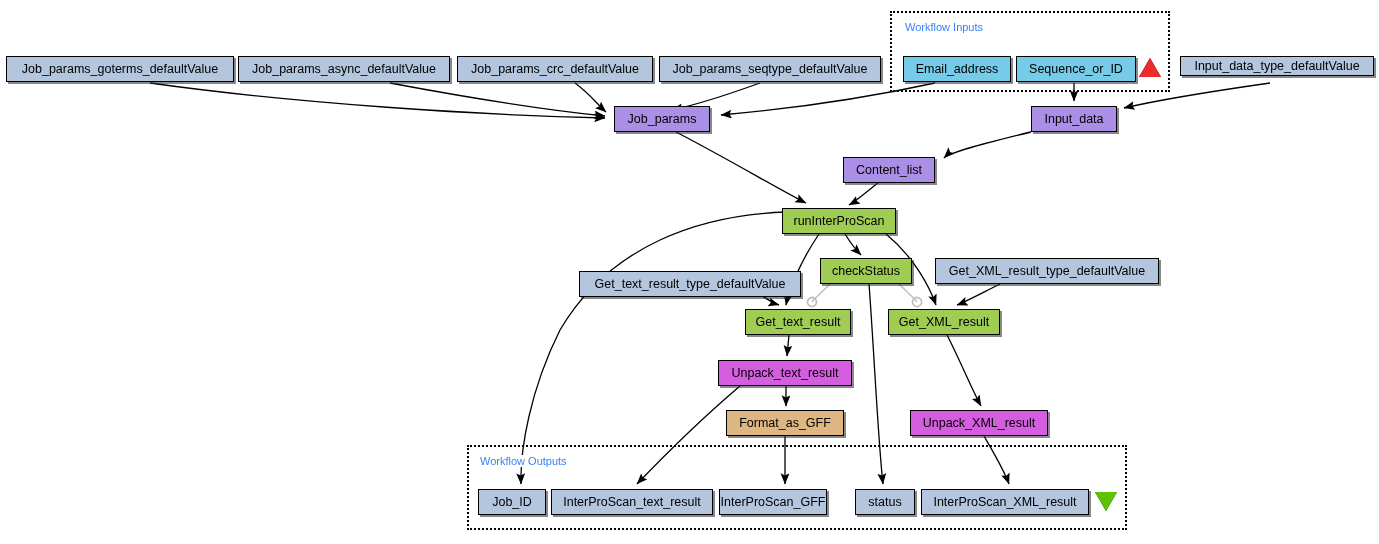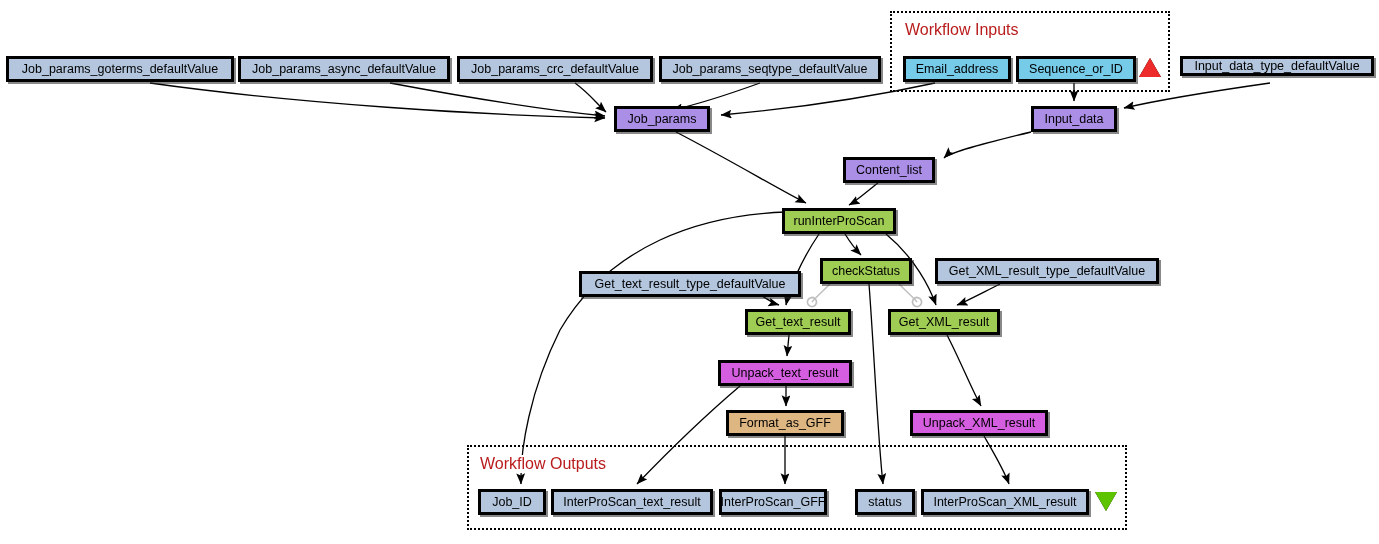--- a/index.html
+++ b/index.html
@@ -1,32 +1,32 @@
 <!DOCTYPE html>
 <html><head>
 <meta charset="utf-8">
 <style>
   html,body{margin:0;padding:0;background:#ffffff;}
   body{font-family:"Liberation Sans", sans-serif;}
   #canvas{position:relative;width:1379px;height:544px;overflow:hidden;background:#fff;}
   svg.edges{position:absolute;left:0;top:0;width:1379px;height:544px;pointer-events:none;}
 
-  .node{position:absolute;box-sizing:border-box;border:3px solid #000000;
+  .node{position:absolute;box-sizing:border-box;border:1px solid #000000;
         display:flex;align-items:center;justify-content:center;
         font-size:12.5px;color:#000;white-space:nowrap;
         box-shadow:2px 2px 0 rgba(40,40,40,.55);}
   .n-blue{background:#b3c6de;}
   .n-purple{background:#ab8ee6;}
   .n-green{background:#9fcc53;}
   .n-magenta{background:#d45de0;}
   .n-tan{background:#ddb682;}
   .n-cyan{background:#75cbe8;}
 
   .group{position:absolute;box-sizing:border-box;border:2px dotted #000;background:transparent;}
-  .group-label{position:absolute;font-size:16px;color:#b91c1c;background:#fff;padding:0 2px;}
+  .group-label{position:absolute;font-size:11px;color:#3b82f6;background:#fff;padding:0 2px;}
 
   .tri{position:absolute;width:0;height:0;}
   .tri-up{border-left:11px solid transparent;border-right:11px solid transparent;border-bottom:19px solid #ee2b2b;
           filter:drop-shadow(0 0 0.6px #000);}
   .tri-down{border-left:11px solid transparent;border-right:11px solid transparent;border-top:19px solid #5ec400;
           filter:drop-shadow(0 0 0.6px #000);}
 </style>
 </head>
 <body>
 

